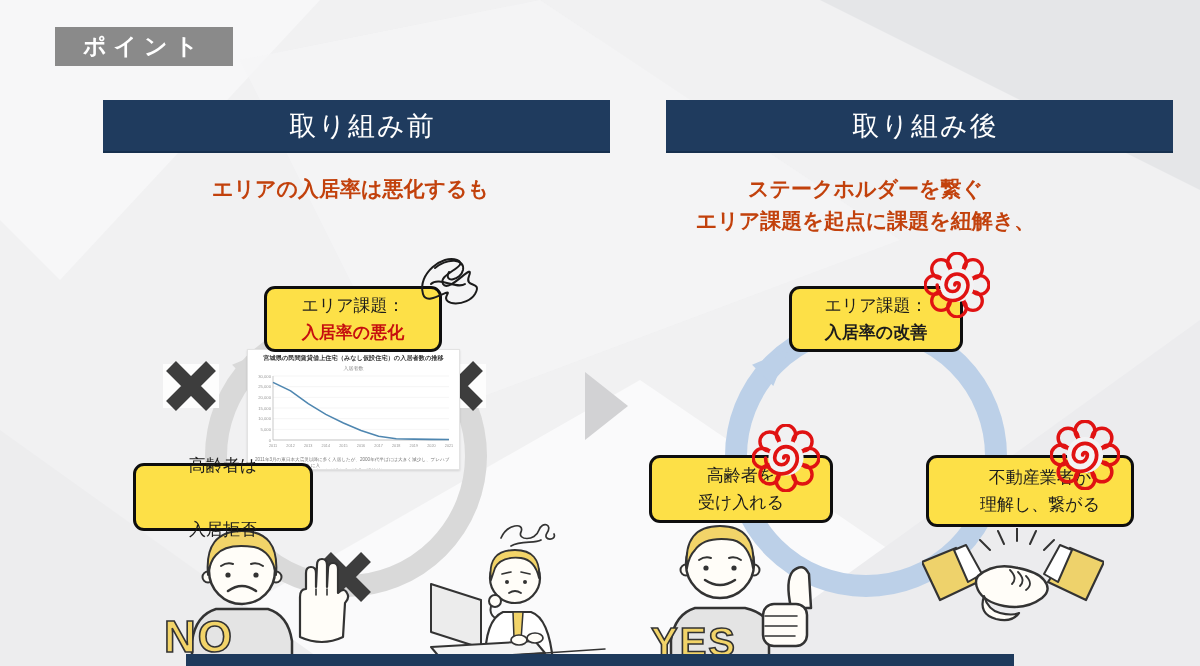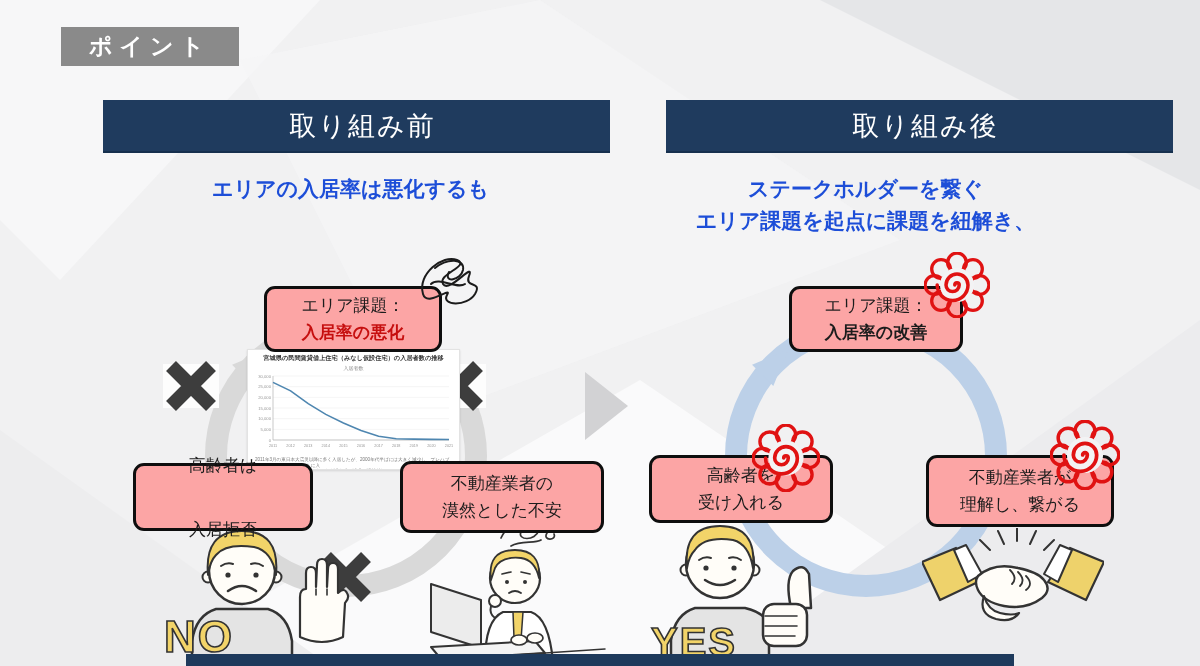--- a/index.html
+++ b/index.html
@@ -7,65 +7,65 @@
     position:relative;width:1200px;height:666px;overflow:hidden;
     background:#f1f1f2;
     font-family:"Liberation Sans","DejaVu Sans",sans-serif;
     color:#2f2f2f;
   }
   .abs{position:absolute;}
   
   .facets{left:0;top:0;width:1200px;height:666px;z-index:0;}
   
   .point-label{
-    left:61px;top:27px;width:178px;height:39px;background:#8a8a8a;color:#fff;
+    left:55px;top:27px;width:178px;height:39px;background:#8a8a8a;color:#fff;
     display:flex;align-items:center;justify-content:center;
     font-size:23px;font-weight:bold;letter-spacing:7px;z-index:6;
   }
   
   .panel-header{
     top:100px;height:51px;background:#1f3b5e;color:#fff;z-index:6;
     display:flex;align-items:center;justify-content:center;
     font-size:27px;font-weight:500;letter-spacing:2px;
     border-bottom:2px solid #16304e;
     padding-left:12px;
   }
   .hdr-before{left:103px;width:495px;}
   .hdr-after{left:618px;width:495px;margin-left:48px;}
   .panel-sub{
     top:173px;z-index:6;text-align:center;
-    font-size:21px;font-weight:bold;color:#1d4ed8;line-height:32px;
+    font-size:21px;font-weight:bold;color:#c2410c;line-height:32px;
   }
   .sub-before{left:103px;width:495px;}
   .sub-after{left:618px;width:495px;}
   
   .ring{z-index:1;}
   
   .xmark{z-index:2;}
   
   .transition-arrow{
     left:585px;top:372px;width:0;height:0;z-index:1;
     border-top:34px solid transparent;border-bottom:34px solid transparent;
     border-left:43px solid #d2d2d4;
   }
   
   .lbox{
-    background:#fca5a5;border:3px solid #0e0e0e;border-radius:11px;z-index:4;
+    background:#fde047;border:3px solid #0e0e0e;border-radius:11px;z-index:4;
     display:flex;flex-direction:column;align-items:center;justify-content:center;
     text-align:center;line-height:27px;font-size:17px;color:#1c1c1c;
   }
   .lbox .l1,.lbox .l2{white-space:nowrap;}
   .issue-before{left:264px;top:286px;width:172px;height:60px;}
   .issue-before .l2{color:#c60f0f;font-weight:bold;}
   .old-box{left:133px;top:463px;width:174px;height:62px;gap:37px;}
   .agent-box{left:400px;top:461px;width:198px;height:66px;}
   .issue-after{left:789px;top:286px;width:168px;height:60px;}
   .issue-after .l2{font-weight:bold;}
   .accept-box{left:649px;top:455px;width:178px;height:62px;}
-  .connect-box{left:926px;top:455px;width:182px;height:66px;}
+  .connect-box{left:926px;top:455px;width:182px;height:66px;padding-left:20px;}
   
   .chart-card{
     left:247px;top:349px;width:211px;height:119px;background:#fff;z-index:3;
     border:1px solid #e3e3e3;box-shadow:0 1px 2px rgba(0,0,0,.12);
     overflow:hidden;
   }
   .chart-title{margin-top:4px;text-align:center;font-size:6.2px;font-weight:bold;color:#333;}
   .chart-legend{text-align:center;font-size:5px;color:#888;margin-top:2px;}
   .chart-plot{display:block;margin:1px auto 0 auto;}
   .chart-caption{margin:1px 7px 0 7px;font-size:4.6px;color:#777;line-height:5.6px;}
@@ -166,24 +166,20 @@
   </div>
 
   <div class="abs lbox issue-before">
     <div class="l1">エリア課題：</div>
     <div class="l2">入居率の悪化</div>
   </div>
   <div class="abs lbox old-box">
     <div class="l1">高齢者は</div>
     <div class="l2">入居拒否</div>
   </div>
-  <div class="abs lbox agent-box">
-    <div class="l1">不動産業者の</div>
-    <div class="l2">漠然とした不安</div>
-  </div>
 
   <div class="abs lbox issue-after">
     <div class="l1">エリア課題：</div>
     <div class="l2">入居率の改善</div>
   </div>
   <div class="abs lbox accept-box">
     <div class="l1">高齢者を</div>
     <div class="l2">受け入れる</div>
   </div>
   <div class="abs lbox connect-box">

